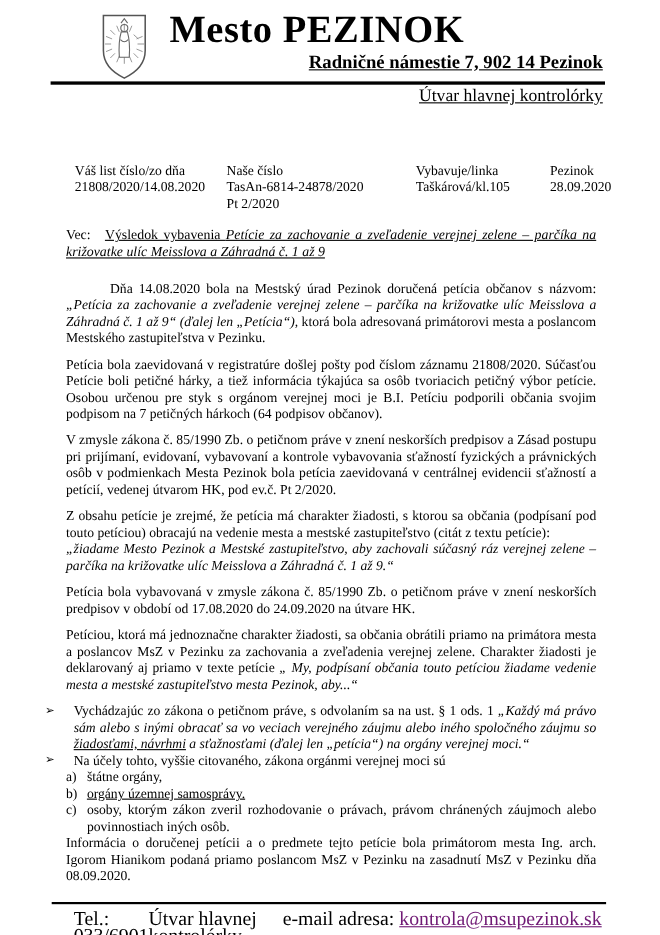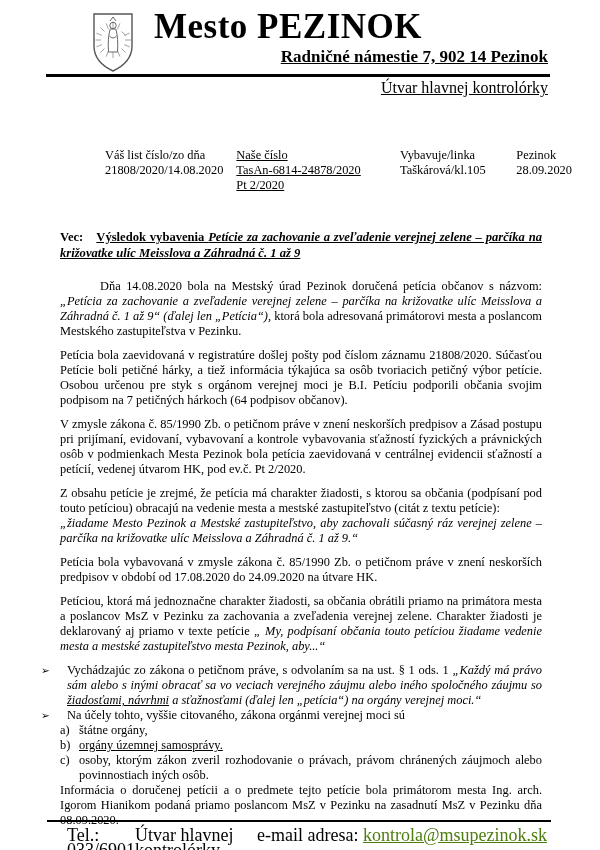--- a/index.html
+++ b/index.html
@@ -14,30 +14,30 @@
   .header { position:relative; height:92px; }
   .crest { position:absolute; left:63px; top:12px; width:44px; height:62px; }
   .htext { position:absolute; left:0; top:8px; width:520px; text-align:center; }
   .city  { font-size:35px; font-weight:bold; line-height:38px; letter-spacing:.5px; }
   .addr  { font-size:17px; font-weight:bold; text-decoration:underline; line-height:19px; margin-top:1px;text-align:right; }
   .rule-thick { position:absolute; left:18px; right:22px; top:74px; height:3px; background:#000; }
   .dept  { position:absolute; left:0; top:79px; width:520px; text-align:right;
            font-size:16px; text-decoration:underline; }
 
   
-  .refs { display:flex; margin-top:56px; padding-left:40px; font-size:12.4px; line-height:15px;margin-left:37px; }
+  .refs { display:flex; margin-top:56px; padding-left:40px; font-size:12.4px; line-height:15px; }
   .refs .col { white-space:nowrap; }
   .refs .c1 { width:138px; }
-  .refs .c2 { width:172px;text-decoration:underline; }
+  .refs .c2 { width:172px; }
   .refs .c3 { width:122px; }
   .refs .c4 { flex:1; }
 
   
-  .subject { margin-top:36px; padding:0 30px 0 32px; font-size:12.6px; line-height:16px;
-             font-weight:bold; text-align:justify; }
+  .subject { margin-top:12px; padding:0 30px 0 32px; font-size:12.6px; line-height:16px;
+             font-weight:normal; text-align:justify; }
   .subject .label { margin-right:13px; }
   .subject .seg { text-decoration:underline; }
 
   
   .doc-body { margin-top:18px; padding:0 30px 0 32px; font-size:12.4px; line-height:15px;
               text-align:justify; }
   .block { margin-top:9px; }
   .block.tight { margin-top:0; }
   .block.indent { text-indent:40px; }
   .bullet { position:relative; padding-left:7px; }
@@ -135,17 +135,17 @@
       <div class="block alpha tight"><span class="marker">b)</span><span class=" un">orgány územnej samosprávy.</span></div>
       <div class="block alpha tight"><span class="marker">c)</span><span class="">osoby, ktorým zákon zveril rozhodovanie o právach, právom chránených záujmoch alebo povinnostiach iných osôb.</span></div>
       <div class="block p tight"><span class="">Informácia o doručenej petícii a o predmete tejto petície bola primátorom mesta Ing. arch. Igorom Hianikom podaná priamo poslancom MsZ v Pezinku na zasadnutí MsZ v Pezinku dňa 08.09.2020.</span></div>
     </div>
 
   <div class="footer">
     <span class="tel">Tel.: 033/6901 105</span>
     <span class="dept-f">Útvar hlavnej kontrolórky Mesta Pezinok</span>
     <span class="email-wrap">
       <span>e-mail adresa:</span>
-      <a class="email" href="#" style="color: #4d7c0f;">kontrola@msupezinok.sk</a>
+      <a class="email" href="#" style="color: #701a75;">kontrola@msupezinok.sk</a>
     </span>
   </div>
 
 </div>
 
 </body></html>

